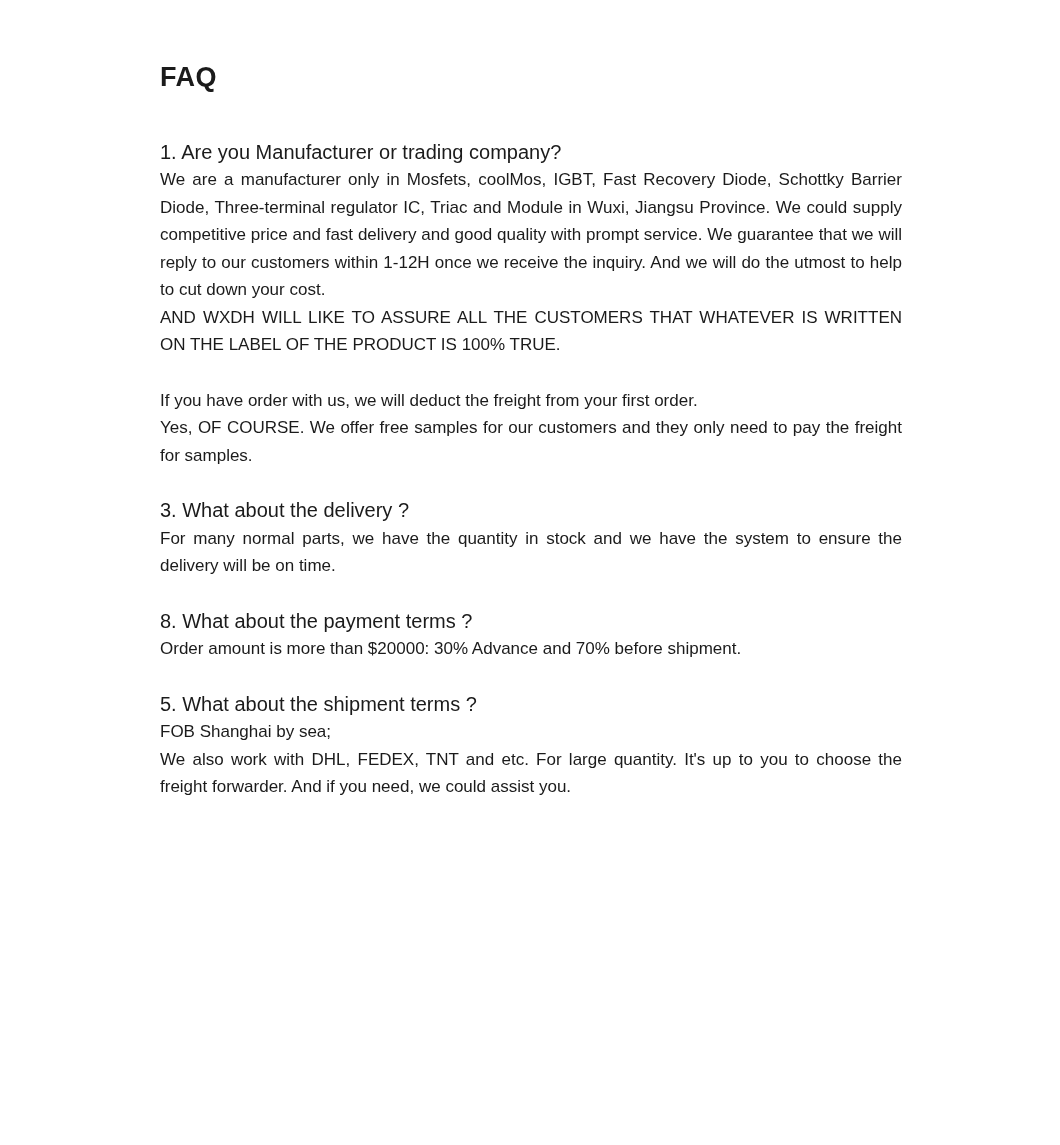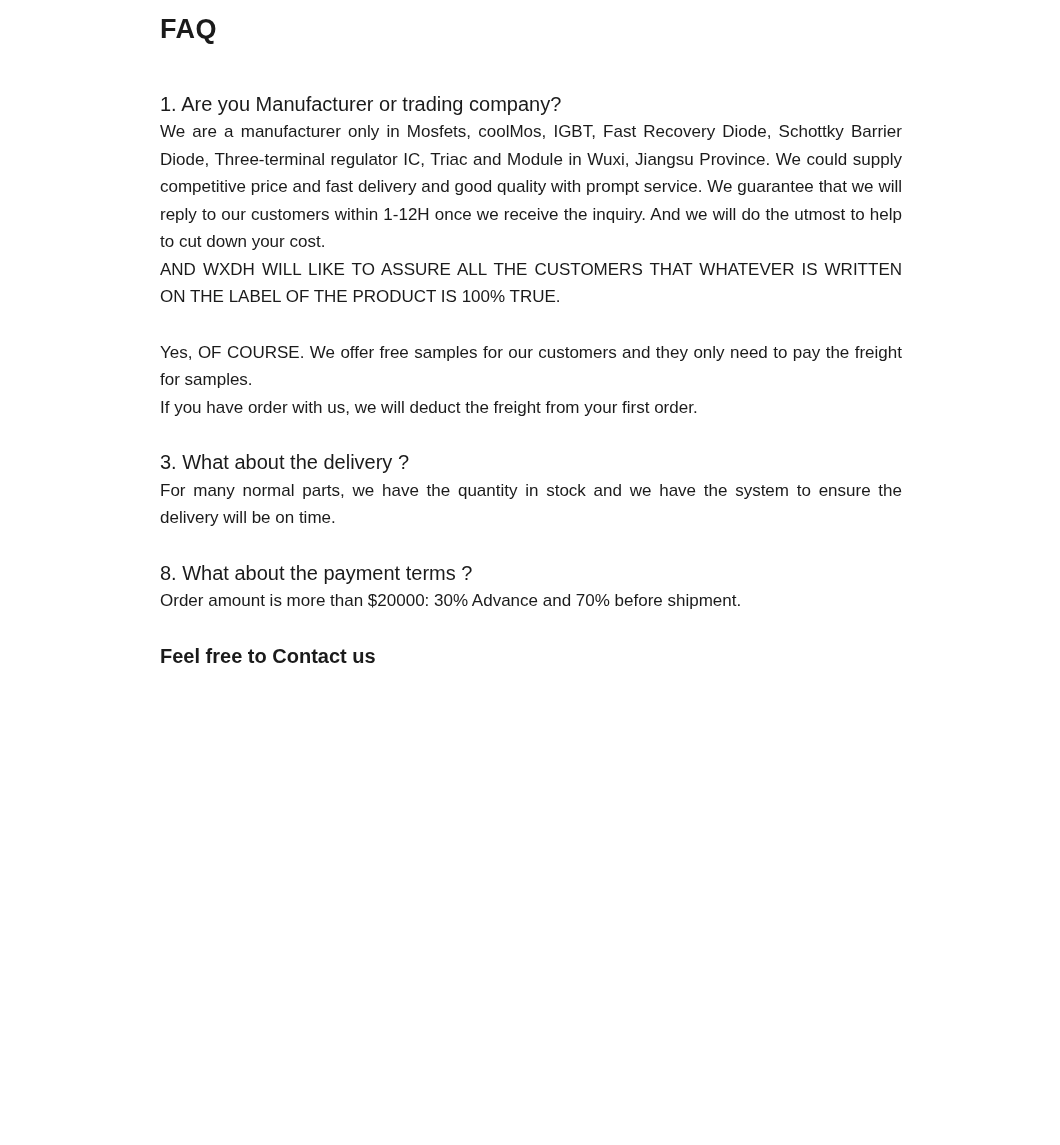--- a/index.html
+++ b/index.html
@@ -11,20 +11,21 @@
     width: 1060px;
     min-height: 1145px;
     box-sizing: border-box;
     font-family: "Liberation Sans", "DejaVu Sans", sans-serif;
     color: #1b1b1b;
     -webkit-font-smoothing: antialiased;
   }
   .doc {
     box-sizing: border-box;
     padding: 15px 158px 30px 160px; 
+    margin-top: 48px;
   }
   .doc-title {
     font-size: 27px;
     font-weight: bold;
     line-height: 1.1;
     margin: 0 0 46px 0;
     letter-spacing: 0.5px;
   }
   .faq-section {
     margin: 0 0 28px 0;
@@ -57,30 +58,34 @@
 
   <h1 class="doc-title">FAQ</h1>
 
   <section class="faq-section">
     <h2 class="question">1. Are you Manufacturer or trading company?</h2>
     <p class="answer">We are a manufacturer only in Mosfets, coolMos, IGBT, Fast Recovery Diode, Schottky Barrier Diode, Three-terminal regulator IC, Triac and Module in Wuxi, Jiangsu Province. We could supply competitive price and fast delivery and good quality with prompt service. We guarantee that we will reply to our customers within 1-12H once we receive the inquiry. And we will do the utmost to help to cut down your cost.</p>
     <p class="answer">AND WXDH WILL LIKE TO ASSURE ALL THE CUSTOMERS THAT WHATEVER IS WRITTEN ON THE LABEL OF THE PRODUCT IS 100% TRUE.</p>
   </section>
 
   <section class="faq-section">
+    <p class="answer">If you have order with us, we will deduct the freight from your first order.</p>
     <p class="answer">Yes, OF COURSE. We offer free samples for our customers and they only need to pay the freight for samples.</p>
-    <p class="answer">If you have order with us, we will deduct the freight from your first order.</p>
   </section>
 
   <section class="faq-section">
     <h2 class="question">3. What about the delivery ?</h2>
     <p class="answer">For many normal parts, we have the quantity in stock and we have the system to ensure the delivery will be on time.</p>
   </section>
 
   <section class="faq-section">
     <h2 class="question">8. What about the payment terms ?</h2>
     <p class="answer">Order amount is more than $20000: 30% Advance and 70% before shipment.</p>
   </section>
 
+  <section class="faq-section">
+    <h2 class="question">5. What about the shipment terms ?</h2>
+    <p class="answer">FOB Shanghai by sea;</p>
+    <p class="answer">We also work with DHL, FEDEX, TNT and etc. For large quantity. It's up to you to choose the freight forwarder. And if you need, we could assist you.</p>
+  </section>
 
-  <h2 class="footer-heading">Feel free to Contact us</h2>
 
 </div>
 
 </body></html>

